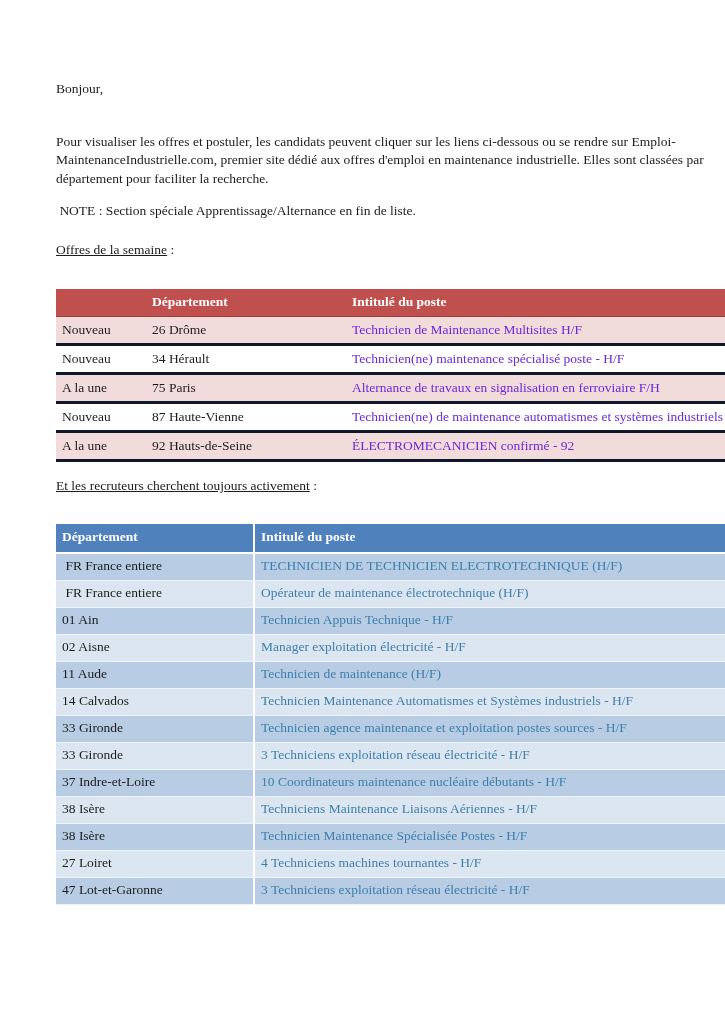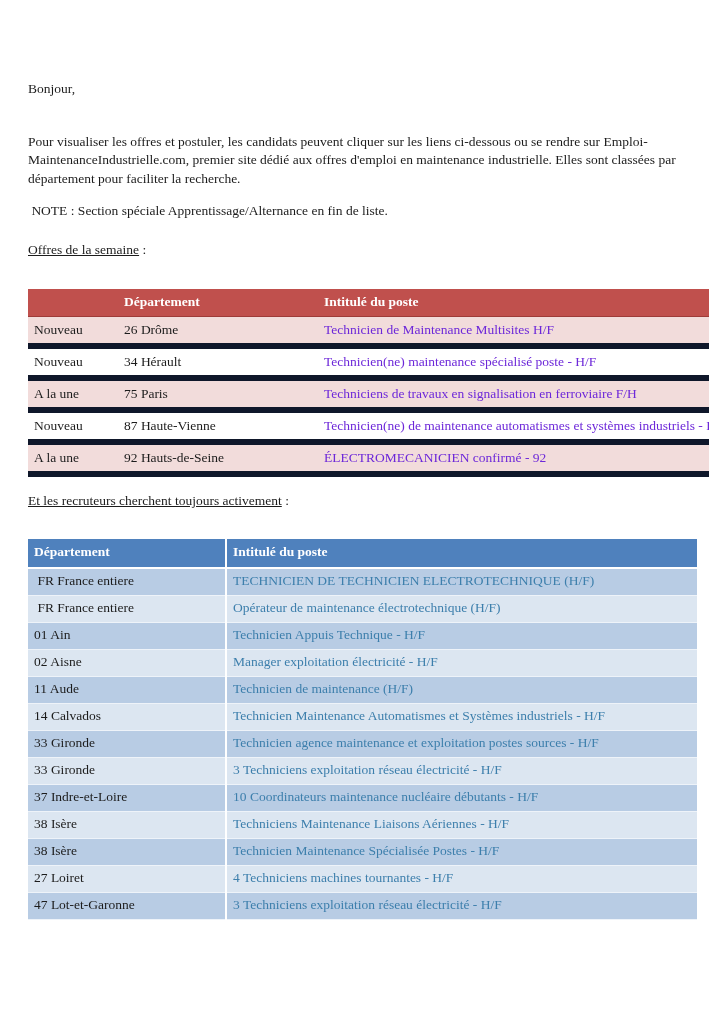--- a/index.html
+++ b/index.html
@@ -6,21 +6,21 @@
   .page {
     position:relative;
     width:725px; height:1024px;
     background:#ffffff;
     overflow:hidden;
     font-family:"Liberation Serif", serif;
     font-size:13.5px;
     line-height:18.5px;
     color:#1c1c1c;
   }
-  .inner { padding:80px 0 0 28px; }
+  .inner { padding:80px 0 0 56px; }
 
   .greeting { margin:0; }
   .intro { margin:34px 0 0 0; }
   .intro .line { white-space:pre; }
   .intro b { font-weight:bold; }
   .note { margin:14px 0 0 0; white-space:pre-wrap; }
 
   .section-heading { margin:20px 0 0 0; }
   .section-heading .u { text-decoration:underline; }
   .section-heading2 { margin:15px 0 0 0; }
@@ -32,21 +32,21 @@
   td, th { padding:0 0 0 6px; vertical-align:middle; text-align:left; font-size:13.5px;margin-top:36px; }
 
   .weekly { width:770px; }
   .weekly col.c1 { width:90px; }
   .weekly col.c2 { width:200px; }
   .weekly col.c3 { width:480px; }
   .weekly th {
     background:#C0504D; color:#ffffff; font-weight:bold; height:27px;
     border-bottom:1px solid #9e3b38;
   }
-  .weekly td { height:26px; border-bottom:6px solid #0f172a; }
+  .weekly td { height:26px; border-bottom:3px solid #0f172a; }
   .weekly tr.band td { background:#F2DCDB; }
   .weekly tr.plain td { background:#ffffff; }
   .weekly a { color:#6d28d9; text-decoration:none; cursor:pointer; white-space:pre; }
 
   
   .clip2 { width:681px; overflow:hidden; margin-top:28px; }
   .recruiters { width:669px; }
   .recruiters col.c1 { width:198px; }
   .recruiters col.c2 { width:471px; }
   .recruiters th {
@@ -98,21 +98,21 @@
             <td><a>Technicien de Maintenance Multisites H/F</a></td>
           </tr>
           <tr class="plain">
             <td>Nouveau</td>
             <td>34 Hérault</td>
             <td><a>Technicien(ne) maintenance spécialisé poste - H/F</a></td>
           </tr>
           <tr class="band">
             <td>A la une</td>
             <td>75 Paris</td>
-            <td><a>Techniciens de travaux en signalisation en ferroviaire F/H</a></td>
+            <td><a>Alternance de travaux en signalisation en ferroviaire F/H</a></td>
           </tr>
           <tr class="plain">
             <td>Nouveau</td>
             <td>87 Haute-Vienne</td>
             <td><a>Technicien(ne) de maintenance automatismes et systèmes industriels - H/F</a></td>
           </tr>
           <tr class="band">
             <td>A la une</td>
             <td>92 Hauts-de-Seine</td>
             <td><a>ÉLECTROMECANICIEN confirmé - 92</a></td>

